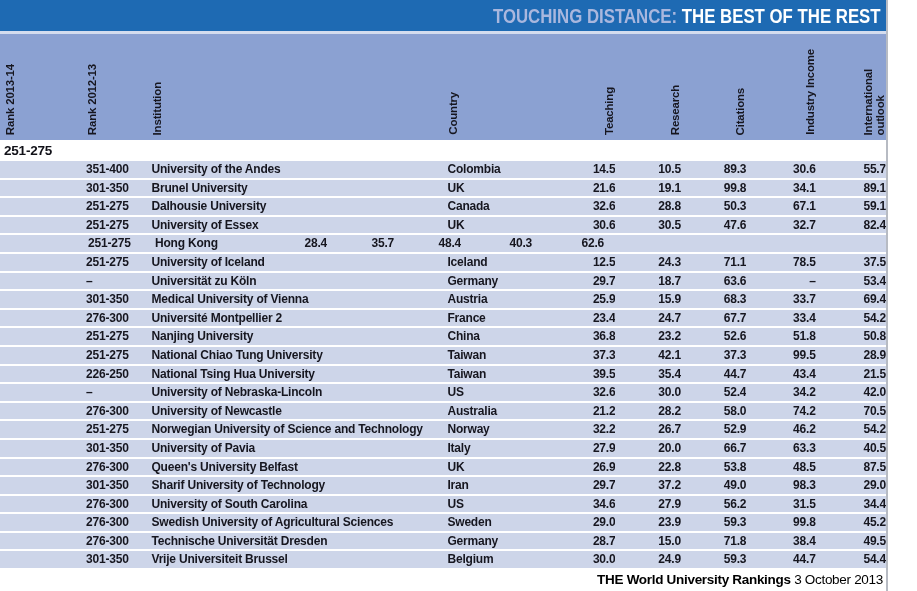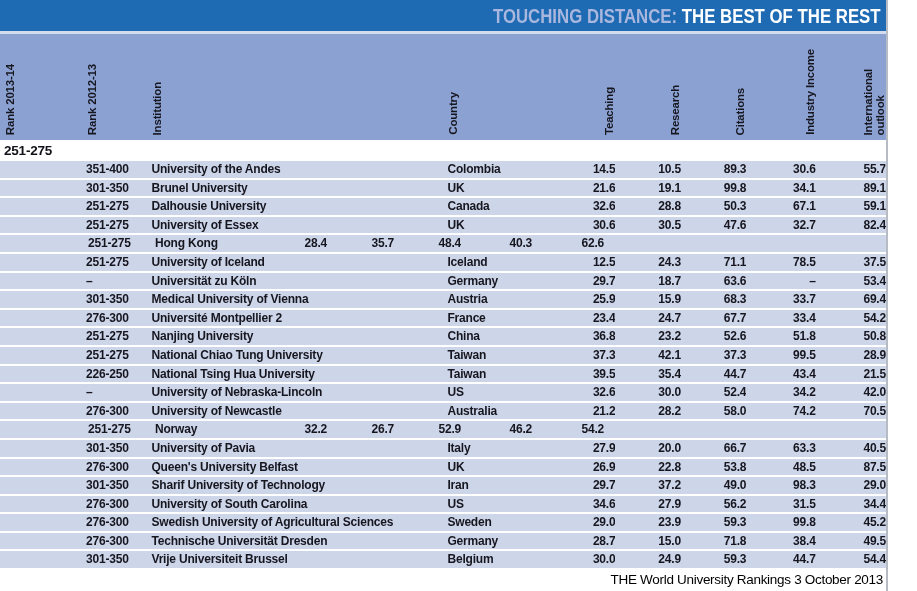--- a/index.html
+++ b/index.html
@@ -45,21 +45,21 @@
   
   .row { display:flex; height:16.6px; margin-bottom:2px; background:#cdd5e9;
          align-items:flex-end; font-weight:bold; font-size:12px; color:#16161f;
          letter-spacing:-0.2px; }
   .c { overflow:hidden; white-space:nowrap; line-height:16.6px; }
   .num { text-align:right; }
 
   
   .footer { margin-top:4px; text-align:right; padding-right:3px;
             font-size:13.5px; color:#000000; letter-spacing:-0.3px; }
-  .f-bold { font-weight:normal; }
+  .f-bold { font-weight:bold; }
 </style>
 </head>
 <body>
 
 <div class="sheet">
 
   <div class="titlebar">
     <div class="title-wrap">
       <span class="t-light">TOUCHING DISTANCE:</span>
       <span class="t-white">THE BEST OF THE REST</span>
@@ -265,20 +265,21 @@
       <div class="c c5 num">21.2</div>
       <div class="c c6 num">28.2</div>
       <div class="c c7 num">58.0</div>
       <div class="c c8 num">74.2</div>
       <div class="c c9 num">70.5</div>
     </div>
 
     <div class="row">
       <div class="c c1"></div>
       <div class="c c2">251-275</div>
+      <div class="c c3">Norwegian University of Science and Technology</div>
       <div class="c c4">Norway</div>
       <div class="c c5 num">32.2</div>
       <div class="c c6 num">26.7</div>
       <div class="c c7 num">52.9</div>
       <div class="c c8 num">46.2</div>
       <div class="c c9 num">54.2</div>
     </div>
 
     <div class="row">
       <div class="c c1"></div>

